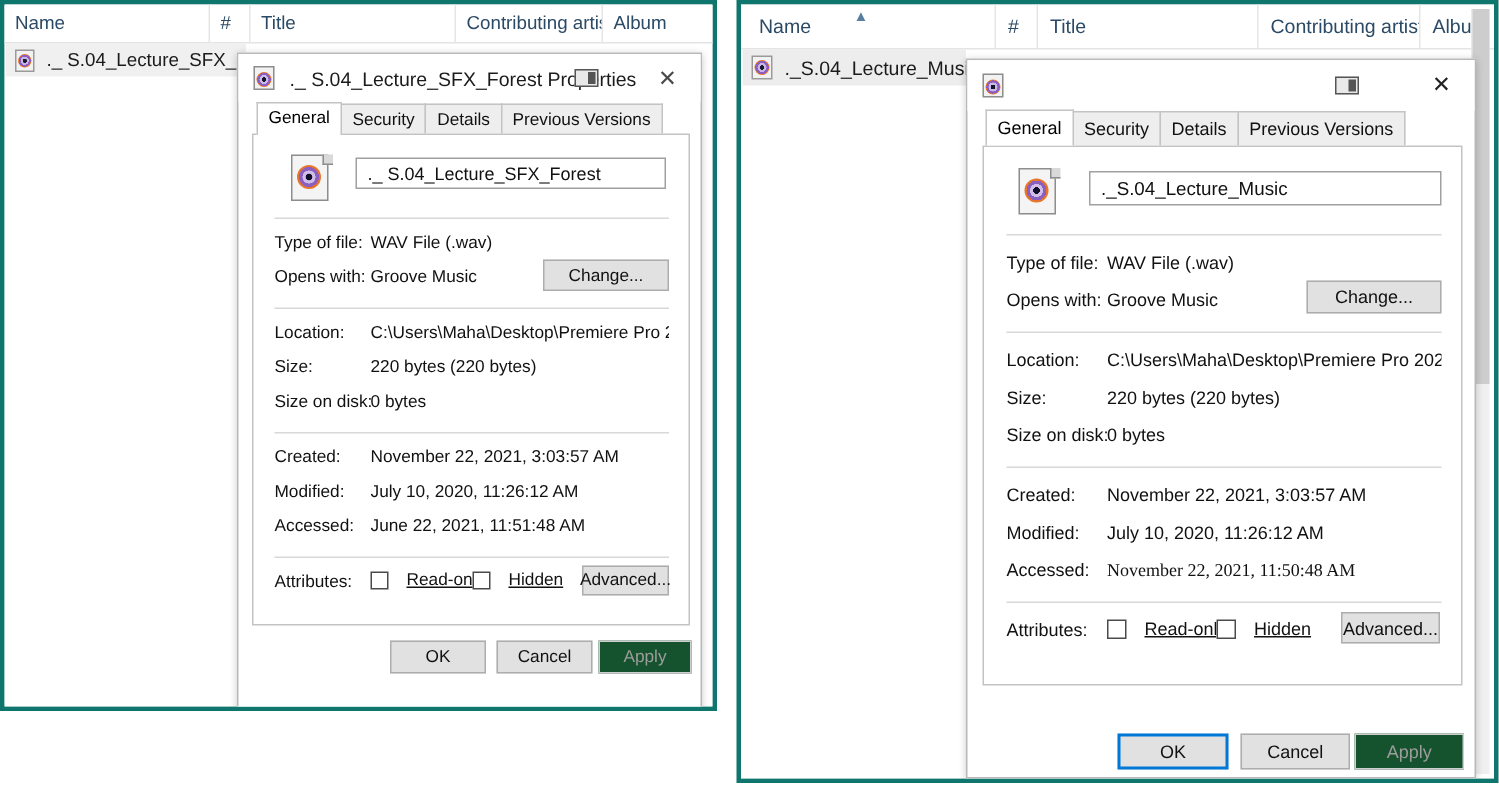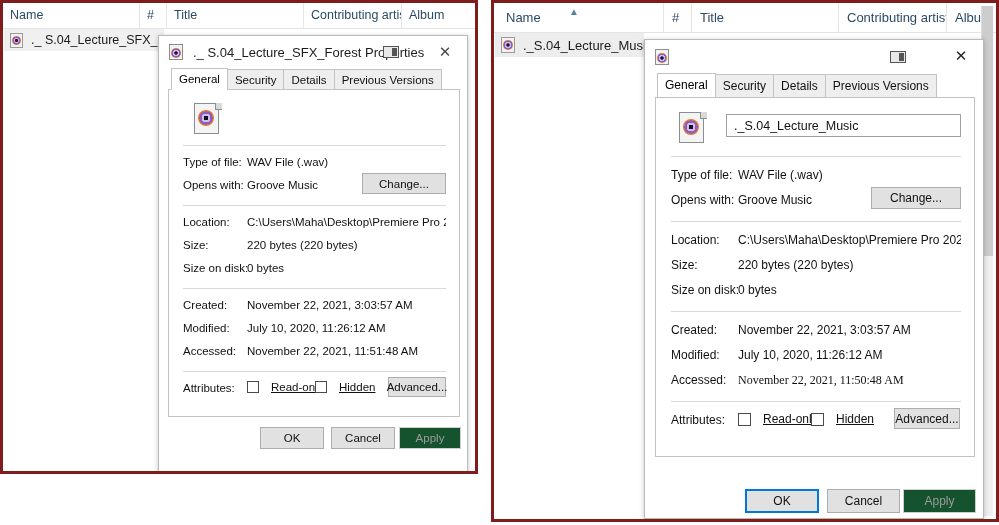--- a/index.html
+++ b/index.html
@@ -4,21 +4,21 @@
 <style>
   html,body{margin:0;padding:0;}
   body{
     width:999px;height:525px;
     background:#ffffff;
     font-family:"Liberation Sans", sans-serif;
     position:relative;
     overflow:hidden;
     -webkit-font-smoothing:antialiased;
   }
-  .panel{position:absolute;box-sizing:border-box;border:3px solid #7f1d1d;background:#ffffff;overflow:hidden;}
+  .panel{position:absolute;box-sizing:border-box;border:3px solid #0f766e;background:#ffffff;overflow:hidden;}
   #panel-left{left:0;top:0;width:478px;height:474px;}
   #panel-right{left:491px;top:0;width:508px;height:522px;}
 
   
   .explorer{position:absolute;inset:0;background:#fff;}
   .col-head{position:absolute;left:0;right:0;top:0;height:25px;background:#ffffff;border-bottom:1px solid #e4e4e4;}
   .col{position:absolute;top:0;height:25px;line-height:25px;font-size:12.5px;color:#2b4a66;
        border-right:1px solid #e6e6e6;box-sizing:border-box;padding-left:7px;white-space:nowrap;overflow:hidden;}
   .sort-caret{position:absolute;font-size:10px;color:#5a7ea0;line-height:8px;}
 
@@ -126,20 +126,23 @@
     </div>
 
     <div class="tabbody" style="left:9px;top:53px;width:292px;height:328px;">
 
       <span class="big-ic" style="left:25px;top:13px;">
         <span class="pg"></span>
           <span class="fold"></span>
           <span class="disc"></span>
       </span>
 
+      <div class="nameinput" style="left:68px;top:15px;width:207px;height:21px;">
+        <span>._ S.04_Lecture_SFX_Forest</span>
+      </div>
 
       <div class="sep" style="left:14px;top:55px;width:263px;"></div>
 
       <span class="lbl" style="left:14px;top:66px;">Type of file:</span>
       <span class="val" style="left:78px;top:66px;width:195px;">WAV File (.wav)</span>
 
       <span class="lbl" style="left:14px;top:89px;">Opens with:</span>
       <span class="val" style="left:78px;top:89px;width:110px;">Groove Music</span>
       <div class="btn" style="left:193px;top:83px;width:84px;height:21px;">
         <span>Change...</span>
@@ -158,21 +161,21 @@
 
       <div class="sep" style="left:14px;top:198px;width:263px;"></div>
 
       <span class="lbl" style="left:14px;top:209px;">Created:</span>
       <span class="val" style="left:78px;top:209px;width:199px;">November 22, 2021, 3:03:57 AM</span>
 
       <span class="lbl" style="left:14px;top:232px;">Modified:</span>
       <span class="val" style="left:78px;top:232px;width:199px;">July 10, 2020, 11:26:12 AM</span>
 
       <span class="lbl" style="left:14px;top:255px;">Accessed:</span>
-      <span class="val" style="left:78px;top:255px;width:199px;">November 22, 2021, 11:51:48 AM</span>
+      <span class="val" style="left:78px;top:255px;width:199px;">June 22, 2021, 11:51:48 AM</span>
 
       <div class="sep" style="left:14px;top:281px;width:263px;"></div>
 
       <span class="lbl" style="left:14px;top:292px;">Attributes:</span>
 
       <span class="chkwrap" style="left:78px;top:291px;">
         <span class="chk"></span>
         <span>Read-only</span>
       </span>
 

